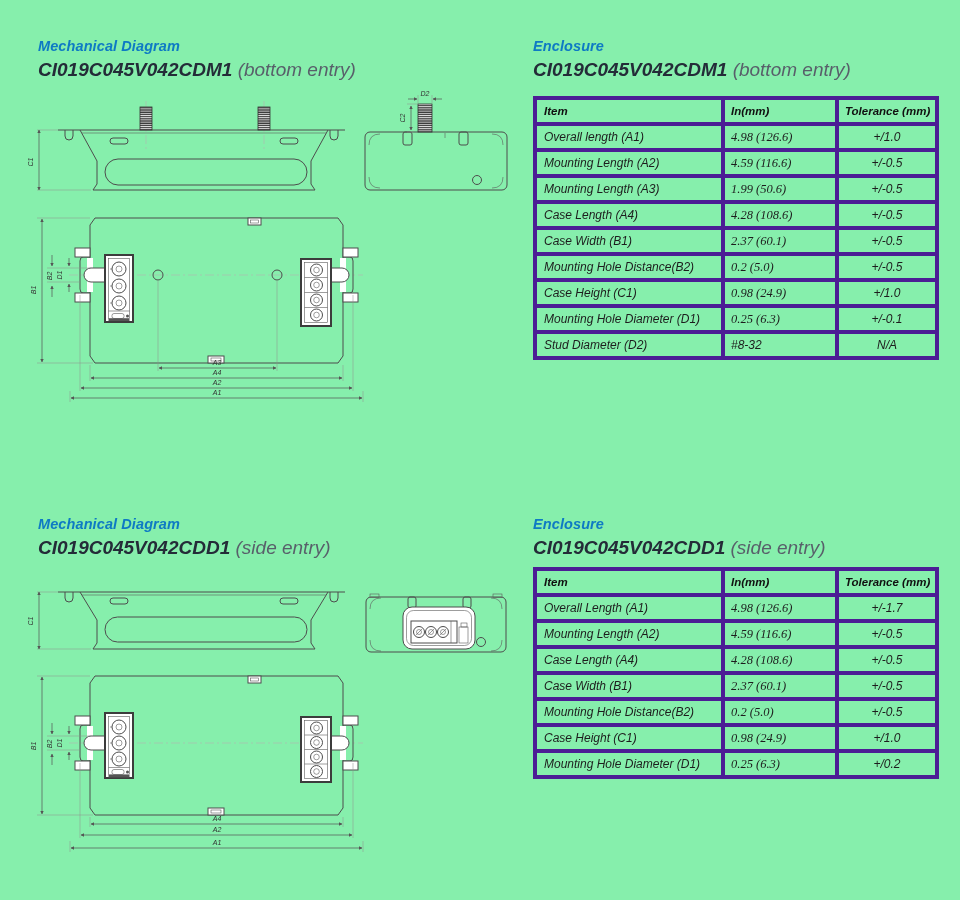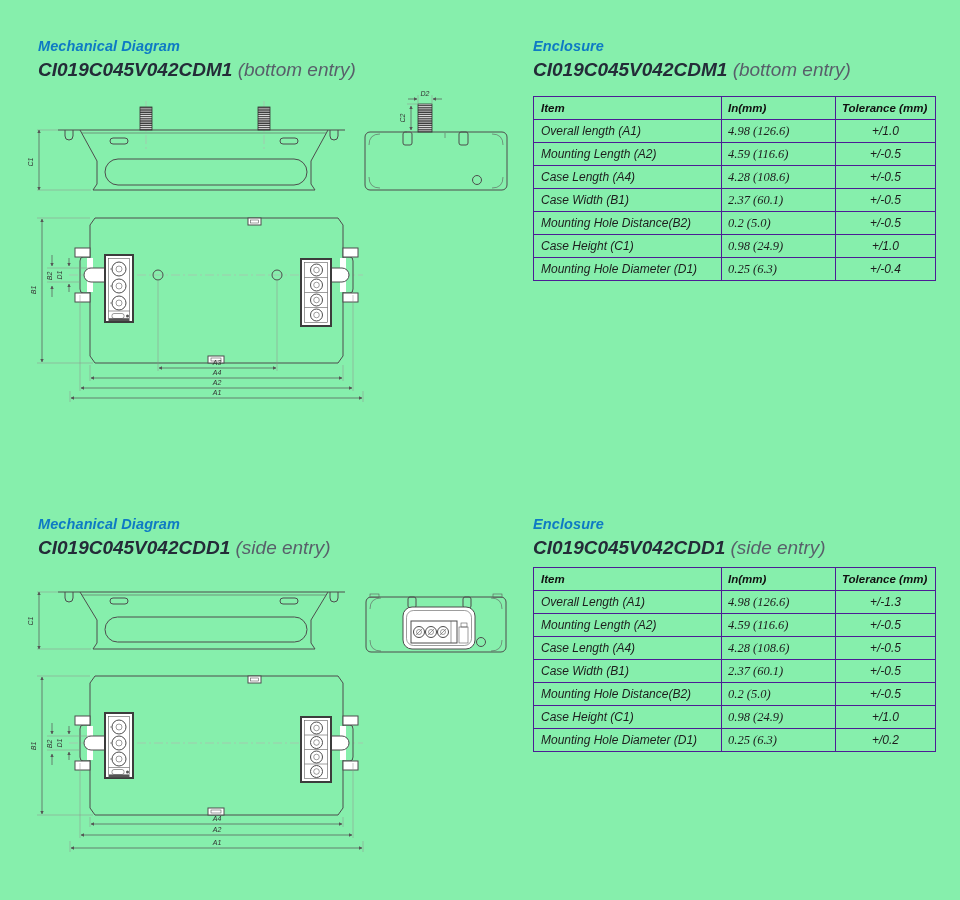--- a/index.html
+++ b/index.html
@@ -4,21 +4,21 @@
 <style>
   html,body{margin:0;padding:0;background:#fff;}
   .page{position:relative;width:960px;height:900px;background:#86efac;overflow:hidden;
         font-family:"Liberation Sans",sans-serif;font-style:italic;}
   .h-blue{position:absolute;font-size:14.5px;font-weight:bold;color:#0e7ac4;letter-spacing:.1px;}
   .model-line{position:absolute;font-size:19px;color:#2b3340;}
   .model-line .code{font-weight:bold;color:#242c38;}
   .model-line .variant{color:#585f6a;font-weight:normal;}
   table.spec{position:absolute;left:533px;width:402px;border-collapse:collapse;
              font-size:12px;color:#1d1d1d;table-layout:fixed;}
-  table.spec th,table.spec td{border:1px solid #4c1d95;padding:3px 6px;height:16px;overflow:hidden;white-space:nowrap;}
+  table.spec th,table.spec td{border:4px solid #4c1d95;padding:3px 6px;height:16px;overflow:hidden;white-space:nowrap;}
   table.spec th{font-size:11.5px;font-weight:bold;text-align:left;color:#111;}
   table.spec th.item,table.spec td.item{text-align:left;padding-left:7px;}
   table.spec td.val{font-family:"Liberation Serif",serif;font-size:12.5px;text-align:left;}
   table.spec td.val.sans{font-family:"Liberation Sans",sans-serif;font-size:12px;}
   table.spec td.tol{text-align:center;margin-top:20px;}
   .t1{top:96px;} .t2{top:567px;}
   svg.diag{position:absolute;left:25px;}
   .d1{top:85px;} .d2{top:565px;}
   svg .ln{fill:none;stroke:#4d4d4d;stroke-width:1;}
   svg .lnw{fill:#fff;stroke:#4d4d4d;stroke-width:1;}
@@ -66,20 +66,25 @@
           <td class="item">Overall length (A1)</td>
           <td class="val">4.98 (126.6)</td>
           <td class="tol">+/1.0</td>
         </tr>
       <tr>
           <td class="item">Mounting Length (A2)</td>
           <td class="val">4.59 (116.6)</td>
           <td class="tol">+/-0.5</td>
         </tr>
       <tr>
+          <td class="item">Mounting Length (A3)</td>
+          <td class="val">1.99 (50.6)</td>
+          <td class="tol">+/-0.5</td>
+        </tr>
+      <tr>
           <td class="item">Case Length (A4)</td>
           <td class="val">4.28 (108.6)</td>
           <td class="tol">+/-0.5</td>
         </tr>
       <tr>
           <td class="item">Case Width (B1)</td>
           <td class="val">2.37 (60.1)</td>
           <td class="tol">+/-0.5</td>
         </tr>
       <tr>
@@ -88,21 +93,26 @@
           <td class="tol">+/-0.5</td>
         </tr>
       <tr>
           <td class="item">Case Height (C1)</td>
           <td class="val">0.98 (24.9)</td>
           <td class="tol">+/1.0</td>
         </tr>
       <tr>
           <td class="item">Mounting Hole Diameter (D1)</td>
           <td class="val">0.25 (6.3)</td>
-          <td class="tol">+/-0.4</td>
+          <td class="tol">+/-0.1</td>
+        </tr>
+      <tr>
+          <td class="item">Stud Diameter (D2)</td>
+          <td class="val sans">#8-32</td>
+          <td class="tol">N/A</td>
         </tr>
     </tbody>
   </table>
 
   <svg class="diag d1" width="500" height="330" viewBox="0 0 500 330">
     <defs>
       <marker id="arr" viewBox="0 0 10 10" refX="9" refY="5" markerWidth="5.5" markerHeight="5.5" orient="auto-start-reverse">
           <path d="M0,0 L10,5 L0,10 Z" fill="#555"></path>
         </marker>
       <pattern id="hatch" width="3" height="2.2" patternUnits="userSpaceOnUse">
@@ -268,21 +278,21 @@
       <tr>
         <th class="item">Item</th>
         <th>In(mm)</th>
         <th>Tolerance (mm)</th>
       </tr>
     </thead>
     <tbody>
       <tr>
           <td class="item">Overall Length (A1)</td>
           <td class="val">4.98 (126.6)</td>
-          <td class="tol">+/-1.3</td>
+          <td class="tol">+/-1.7</td>
         </tr>
       <tr>
           <td class="item">Mounting Length (A2)</td>
           <td class="val">4.59 (116.6)</td>
           <td class="tol">+/-0.5</td>
         </tr>
       <tr>
           <td class="item">Case Length (A4)</td>
           <td class="val">4.28 (108.6)</td>
           <td class="tol">+/-0.5</td>

